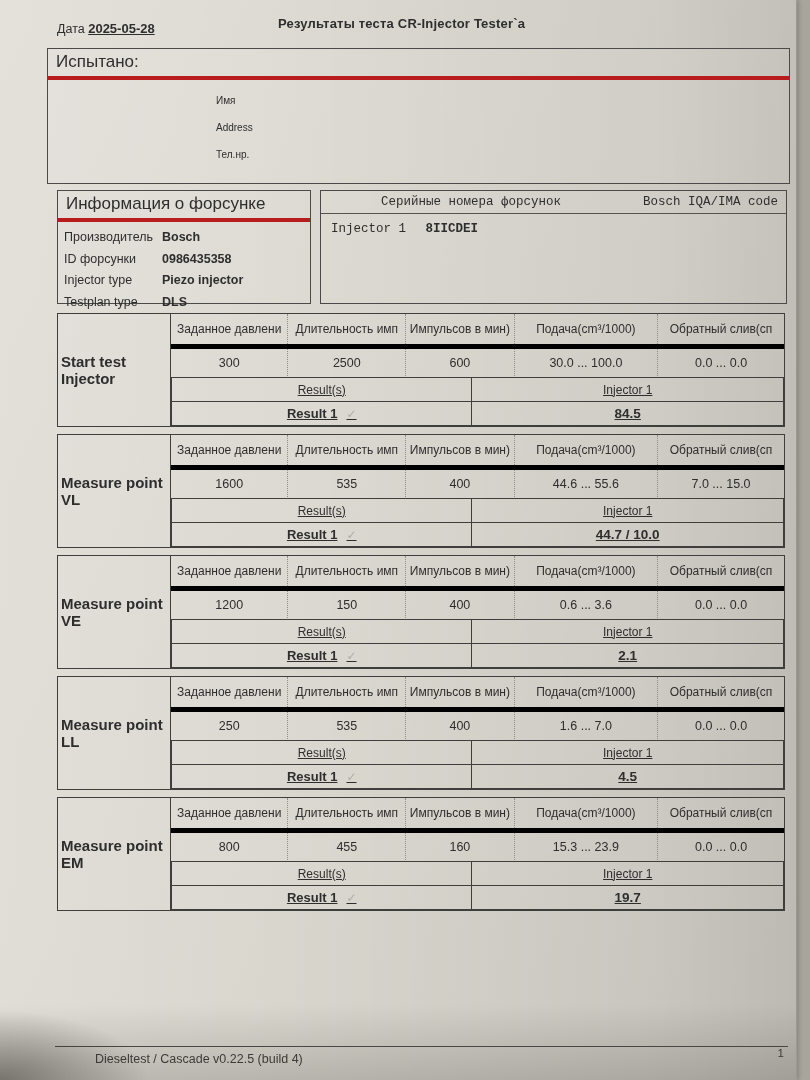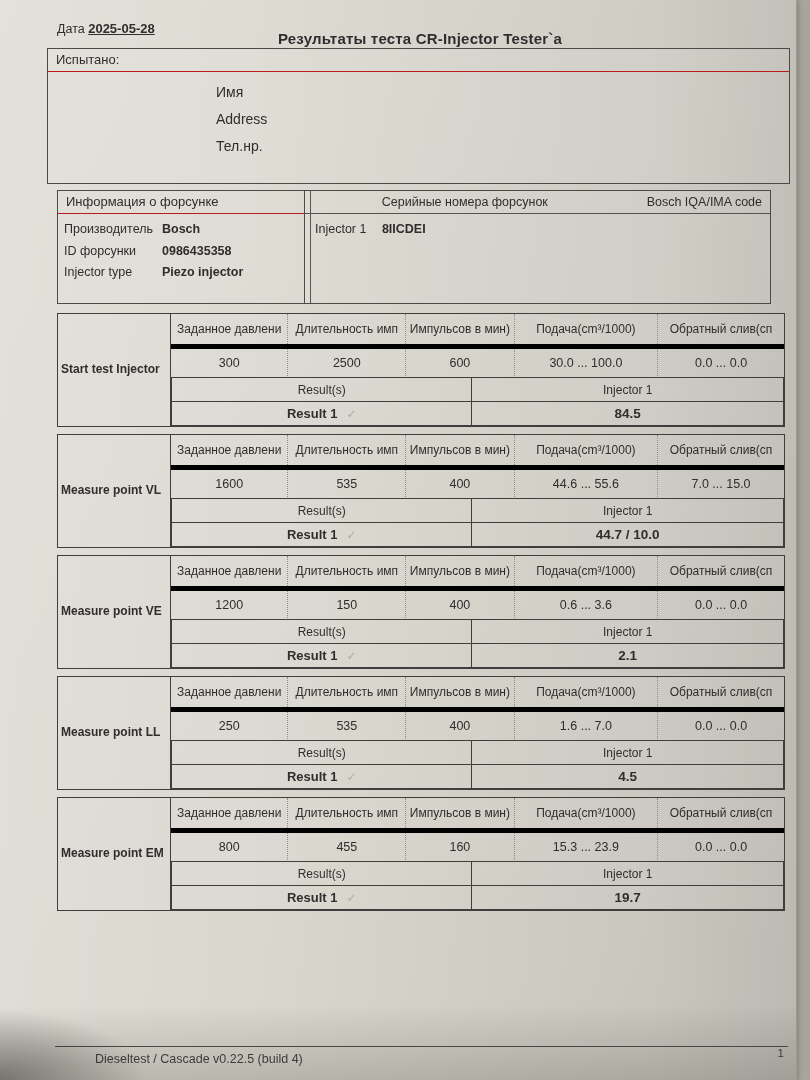--- a/index.html
+++ b/index.html
@@ -20,62 +20,62 @@
     box-shadow:2px 0 4px rgba(0,0,0,0.18);
   }
   .corner-shadow{
     position:absolute;left:0;bottom:0;width:150px;height:70px;
     background:radial-gradient(ellipse at 0% 100%, rgba(48,46,40,0.5), rgba(48,46,40,0) 70%);
     pointer-events:none;
   }
   
   .date-line{position:absolute;left:57px;top:21px;font-size:12.5px;}
   .date-line b{font-size:13px;text-decoration:underline;}
-  .doc-title{position:absolute;left:278px;top:30px;font-size:15px;font-weight:600;letter-spacing:.2px;}
+  .doc-title{position:absolute;left:278px;top:16px;font-size:13px;font-weight:600;letter-spacing:.2px;}
   
   .box{position:absolute;border:1.4px solid #4a4a48;background:rgba(255,255,255,0.06);}
-  .box-header{border-bottom:1px solid #b91c1c;padding:3px 8px 4px 8px;font-size:13px;}
+  .box-header{border-bottom:4px solid #b91c1c;padding:3px 8px 4px 8px;font-size:17px;}
   
   .tested{left:47px;top:48px;width:741px;height:134px;}
   .tested-fields{padding:7px 0 0 168px;}
-  .tfield{height:27px;line-height:27px;font-size:14px;}
+  .tfield{height:27px;line-height:27px;font-size:10px;}
   
   .info{left:57px;top:190px;width:252px;height:112px;}
   .info-rows{padding:5px 6px 0 6px;}
   .irow{height:21.5px;line-height:21.5px;font-size:12.5px;display:flex;}
   .irow .lbl{width:98px;flex:none;}
   .irow .val{font-weight:700;font-size:12.5px;}
   
-  .serial{left:304px;top:190px;width:465px;height:112px;}
+  .serial{left:320px;top:190px;width:465px;height:112px;font-family:Liberation Mono, monospace;}
   .serial-header{display:flex;align-items:center;border-bottom:1px solid #55534f;height:22px;padding:0 8px;font-size:12.5px;}
   .serial-title{flex:1;text-align:center;}
   .serial-code-h{flex:none;text-align:right;padding-left:30px;}
   .serial-row{padding:8px 0 0 10px;font-size:12.5px;}
   .serial-row .code{font-weight:700;margin-left:12px;}
   
   #tests-container{position:absolute;left:57px;top:313px;width:728px;}
   .test-block{
     box-sizing:border-box;width:728px;height:114px;margin-bottom:7px;
     border:1.5px solid #3e3e3c;display:flex;background:rgba(255,255,255,0.05);
   }
   .test-label{
     width:106px;flex:none;border-right:1.5px solid #3e3e3c;
     display:flex;align-items:center;padding:2px 3px;
-    font-size:12px;font-weight:600;line-height:1.15;
+    font-size:15px;font-weight:600;line-height:1.15;
   }
   .test-content{flex:1;display:flex;flex-direction:column;min-width:0;}
   .grid-header{display:flex;height:31px;border-bottom:5px solid #000000;}
   .grid-values{display:flex;height:27px;}
   .gcol{display:flex;align-items:center;justify-content:center;height:100%;box-sizing:border-box;text-align:center;}
   .grid-header .gcol{font-size:12px;}
   .grid-values .gcol{font-size:12.5px;}
   .gcol + .gcol{border-left:1px dotted #8f8d89;}
   .c0{width:19%;} .c1{width:19.2%;} .c2{width:17.7%;} .c3{width:23.4%;} .c4{width:20.7%;}
   .rtable{border-collapse:collapse;margin:1px 0 0 0;}
-  .rtable td{border:1.5px solid #3e3e3c;text-align:center;padding:0 4px;height:24px;box-sizing:border-box;}
+  .rtable td{border:1.5px solid #3e3e3c;text-align:center;padding:0 4px;height:24px;box-sizing:border-box;text-decoration:underline;}
   .r-h{width:108px;font-size:12px;}
   .r-h2{width:112px;font-size:12px;}
   .r-l{font-weight:700;font-size:13px;}
   .check{color:#aeaca6;font-size:12px;margin-left:9px;font-weight:400;}
   .r-v{font-size:13.5px;font-weight:600;}
   
   .footer-line{position:absolute;left:55px;top:1046px;width:733px;border-top:1.4px solid #494743;}
   .footer-text{position:absolute;left:95px;top:1052px;font-size:12.5px;color:#3a3a38;}
   .page-num{position:absolute;right:26px;top:1047px;font-size:11.5px;color:#3a3a38;}
 </style>
@@ -107,20 +107,24 @@
       <span class="val">Bosch</span>
     </div>
     <div class="irow">
       <span class="lbl">ID форсунки</span>
       <span class="val">0986435358</span>
     </div>
     <div class="irow">
       <span class="lbl">Injector type</span>
       <span class="val">Piezo injector</span>
     </div>
+    <div class="irow">
+      <span class="lbl">Testplan type</span>
+      <span class="val">DLS</span>
+    </div>
   </div>
 </div>
 
 <div class="box serial">
   <div class="serial-header">
     <span class="serial-title">Серийные номера форсунок</span>
     <span class="serial-code-h">Bosch IQA/IMA code</span>
   </div>
   <div class="serial-row">
     <span>Injector 1</span>

